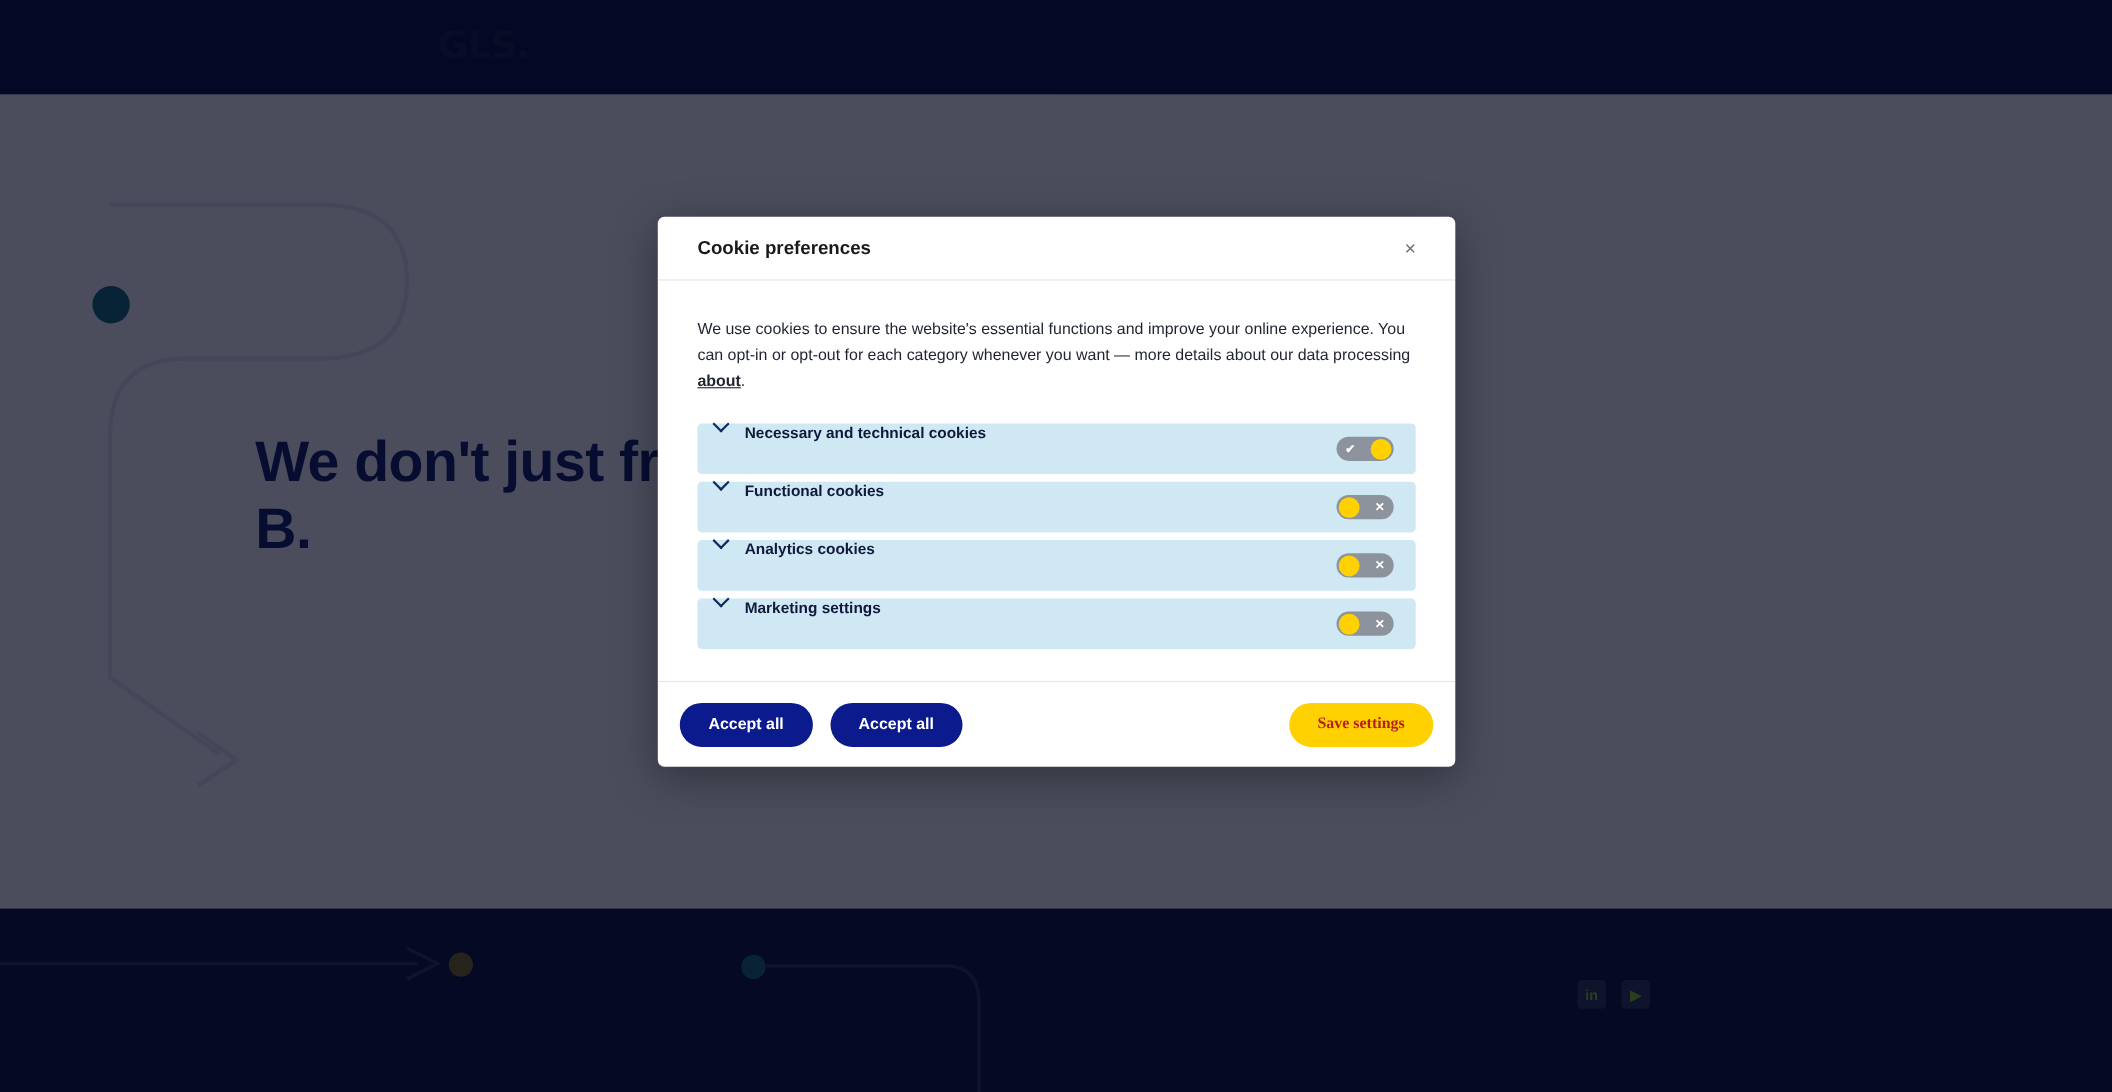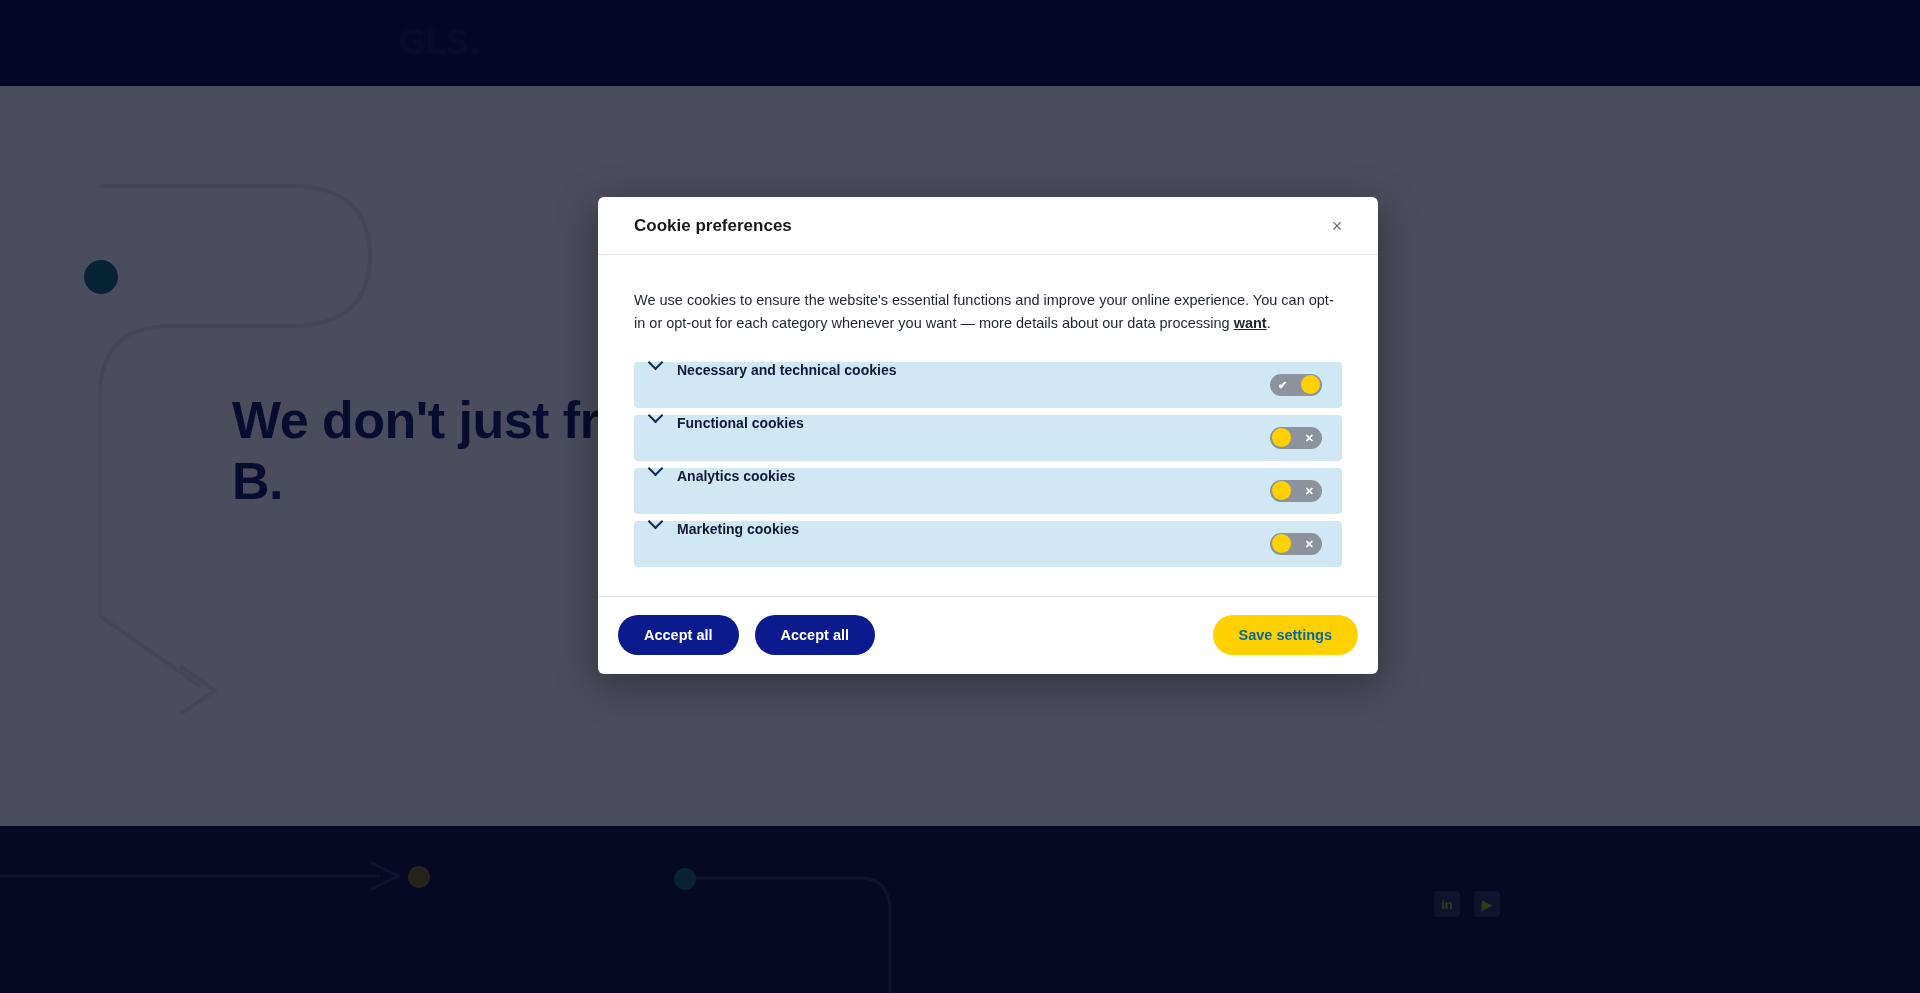--- a/index.html
+++ b/index.html
@@ -153,21 +153,21 @@
   }
 
   
   .overlay {
     position: absolute; inset: 0;
     background: rgba(5, 8, 30, 0.72);
   }
   .modal {
     position: absolute;
     left: 598px; top: 197px;
-    width: 780px;
+    width: 725px;
     background: #ffffff;
     border-radius: 6px;
     box-shadow: 0 10px 40px rgba(0,0,0,.35);
     overflow: hidden;
   }
   .modal-head {
     position: relative;
     height: 58px;
     border-bottom: 1px solid #e2e5ea;
     display: flex;
@@ -273,21 +273,21 @@
     border: none;
     border-radius: 20px;
     height: 40px;
     padding: 0 26px;
     font-size: 14.5px;
     font-weight: bold;
     cursor: pointer;
     font-family: "Liberation Sans", sans-serif;
   }
   .btn-primary { background: #0b1a8c; color: #ffffff; }
-  .btn-yellow  { background: #ffd100; color: #0369a1; }
+  .btn-yellow  { background: #ffd100; color: #b91c1c; font-family: Liberation Serif, serif; }
   .spacer { flex: 1; }
 </style>
 </head>
 <body>
 
 <div class="page">
 
   <div class="topbar">
     <div class="logo">GLS.</div>
   </div>
@@ -322,21 +322,21 @@
 <div class="overlay"></div>
 
 <div class="modal">
   <div class="modal-head">
     <div class="modal-title">Cookie preferences</div>
     <button class="close-btn">×</button>
   </div>
 
   <div class="modal-body">
     <p class="intro">
-      <span>We use cookies to ensure the website's essential functions and improve your online experience. You can opt-in or opt-out for each category whenever you want — more details about our data processing </span><a href="#">want</a><span>.</span>
+      <span>We use cookies to ensure the website's essential functions and improve your online experience. You can opt-in or opt-out for each category whenever you want — more details about our data processing </span><a href="#">about</a><span>.</span>
     </p>
 
     <div class="cat">
       <span class="cat-chev"></span>
       <span class="cat-label">Necessary and technical cookies</span>
       <span class="toggle on">
         <span class="mark">✔</span>
         <span class="knob"></span>
       </span>
     </div>
@@ -354,21 +354,21 @@
       <span class="cat-chev"></span>
       <span class="cat-label">Analytics cookies</span>
       <span class="toggle off">
         <span class="mark">✕</span>
         <span class="knob"></span>
       </span>
     </div>
 
     <div class="cat">
       <span class="cat-chev"></span>
-      <span class="cat-label">Marketing cookies</span>
+      <span class="cat-label">Marketing settings</span>
       <span class="toggle off">
         <span class="mark">✕</span>
         <span class="knob"></span>
       </span>
     </div>
   </div>
 
   <div class="modal-foot">
     <button class="btn btn-primary">Accept all</button>
     <button class="btn btn-primary">Accept all</button>

